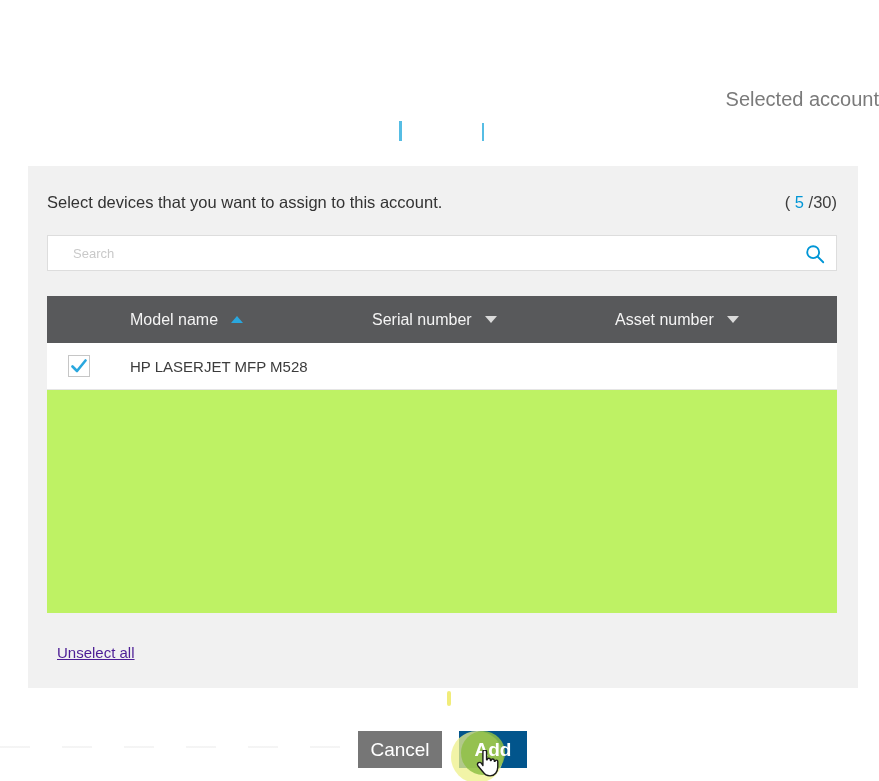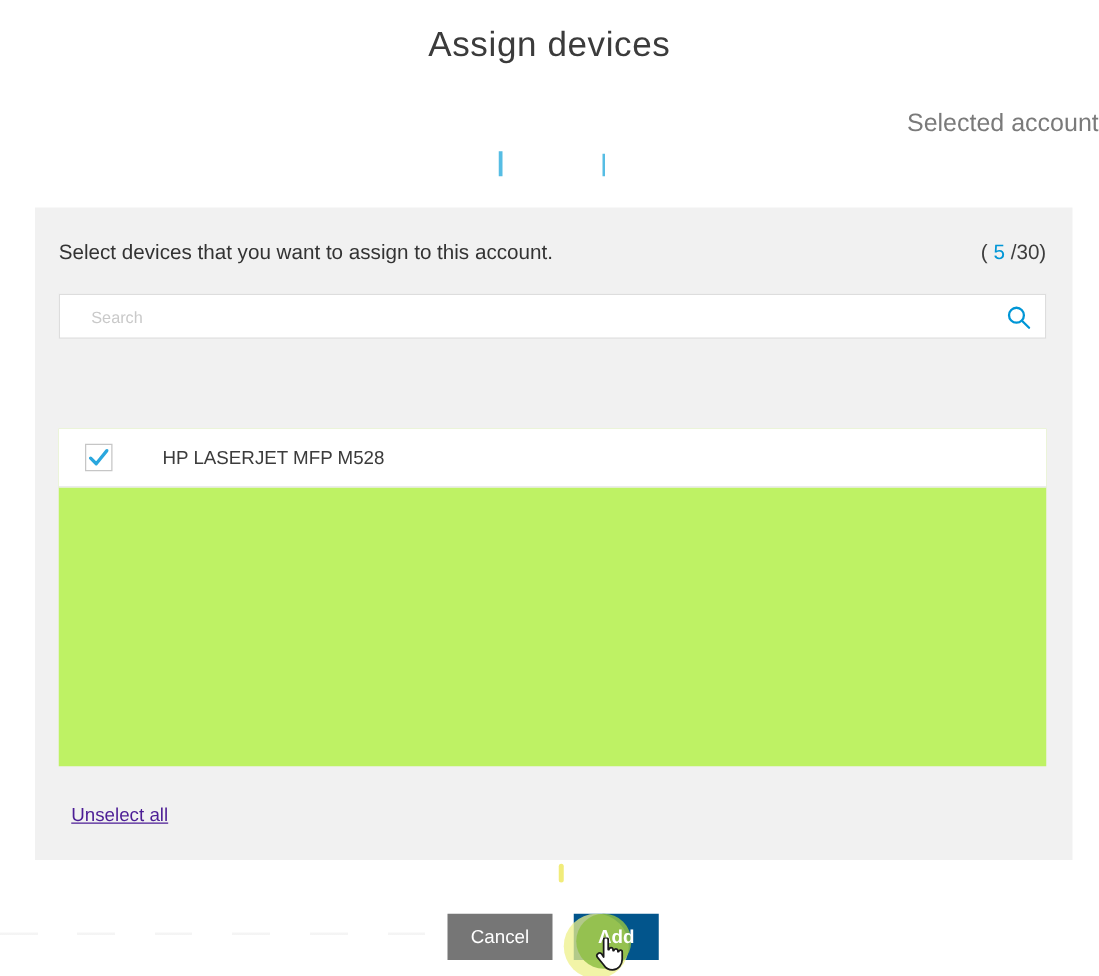--- a/index.html
+++ b/index.html
@@ -54,21 +54,21 @@
   .checkbox svg { display:none; }
   .checkbox.checked svg { display:block; }
 
   
   .panel-footer { position:absolute; left:29px; top:478px; font-size:15px; color:#3c3c3c;
     display:flex; align-items:center; gap:16px; }
   .unselect-link { color:#4c1d95; text-decoration:underline; cursor:pointer; font-size:15px; }
 
   
   .btn { position:absolute; top:731px; height:37px; border:none; color:#fff;
-    font-family:"Liberation Sans", sans-serif; font-size:15px; text-align:center; cursor:pointer; }
+    font-family:"Liberation Sans", sans-serif; font-size:19px; text-align:center; cursor:pointer; }
   .btn-cancel { left:358px; width:84px; background:#767676; }
   .btn-add { left:459px; width:68px; background:#02558c;font-weight:bold; }
   .btn-add .lbl { position:relative; z-index:6; }
 
   
   .click-ring { position:absolute; left:451px; top:731px; width:52px; height:52px;
     border-radius:50%; background:#eef089; opacity:.75; z-index:2; pointer-events:none; }
   .click-dot { position:absolute; left:461px; top:731px; width:44px; height:44px;
     border-radius:50%; background:#8fc045; opacity:.85; z-index:3; pointer-events:none; }
   .cursor { position:absolute; left:474px; top:750px; width:26px; height:28px; z-index:8; pointer-events:none; }
@@ -77,39 +77,53 @@
   .yellow-tick { position:absolute; left:447px; top:691px; width:4px; height:15px;
     background:#f1ec7a; border-radius:2px; }
   .faint-dashes { position:absolute; left:0; top:746px; width:352px; height:2px; opacity:.55;
     background:repeating-linear-gradient(90deg,#ececec 0 30px, transparent 30px 62px); }
 </style>
 </head>
 <body>
 
 <div class="stage">
 
-  <div class="dlg-title">Assign devices</div>
   <div class="dlg-subtitle">Selected account</div>
   <div class="redact-mark redact-left"></div>
   <div class="redact-mark redact-right"></div>
 
   <div class="panel">
 
     <div class="instruction">Select devices that you want to assign to this account.</div>
 
     <div class="count"><span>( </span><span class="sel">5</span><span> /30)</span></div>
 
     <div class="search-box">
       <input type="text" placeholder="Search" style="">
       <svg class="search-ico" viewBox="0 0 24 24">
         <circle cx="10" cy="10" r="6.5" fill="none" stroke="#0096d6" stroke-width="2"></circle>
         <line x1="15" y1="15" x2="21" y2="21" stroke="#0096d6" stroke-width="2" stroke-linecap="round"></line>
       </svg>
     </div>
 
+    <div class="thead">
+      <div class="th th-check"></div>
+      <div class="th th-model">
+        <span>Model name</span>
+        <span class="arrow sort-asc"></span>
+      </div>
+      <div class="th th-serial">
+        <span>Serial number</span>
+        <span class="arrow sort-desc"></span>
+      </div>
+      <div class="th th-asset">
+        <span>Asset number</span>
+        <span class="arrow sort-desc"></span>
+      </div>
+    </div>
 
     <div class="tbody">
       <div class="trow">
         <div class="cell-check">
           <div class="checkbox checked">
             <svg width="16" height="14" viewBox="0 0 16 14">
               <polyline points="1.5,7.5 6,12 14.5,1.5" fill="none" stroke="#2aa7de" stroke-width="2.6" stroke-linecap="round" stroke-linejoin="round"></polyline>
             </svg>
           </div>
         </div>

